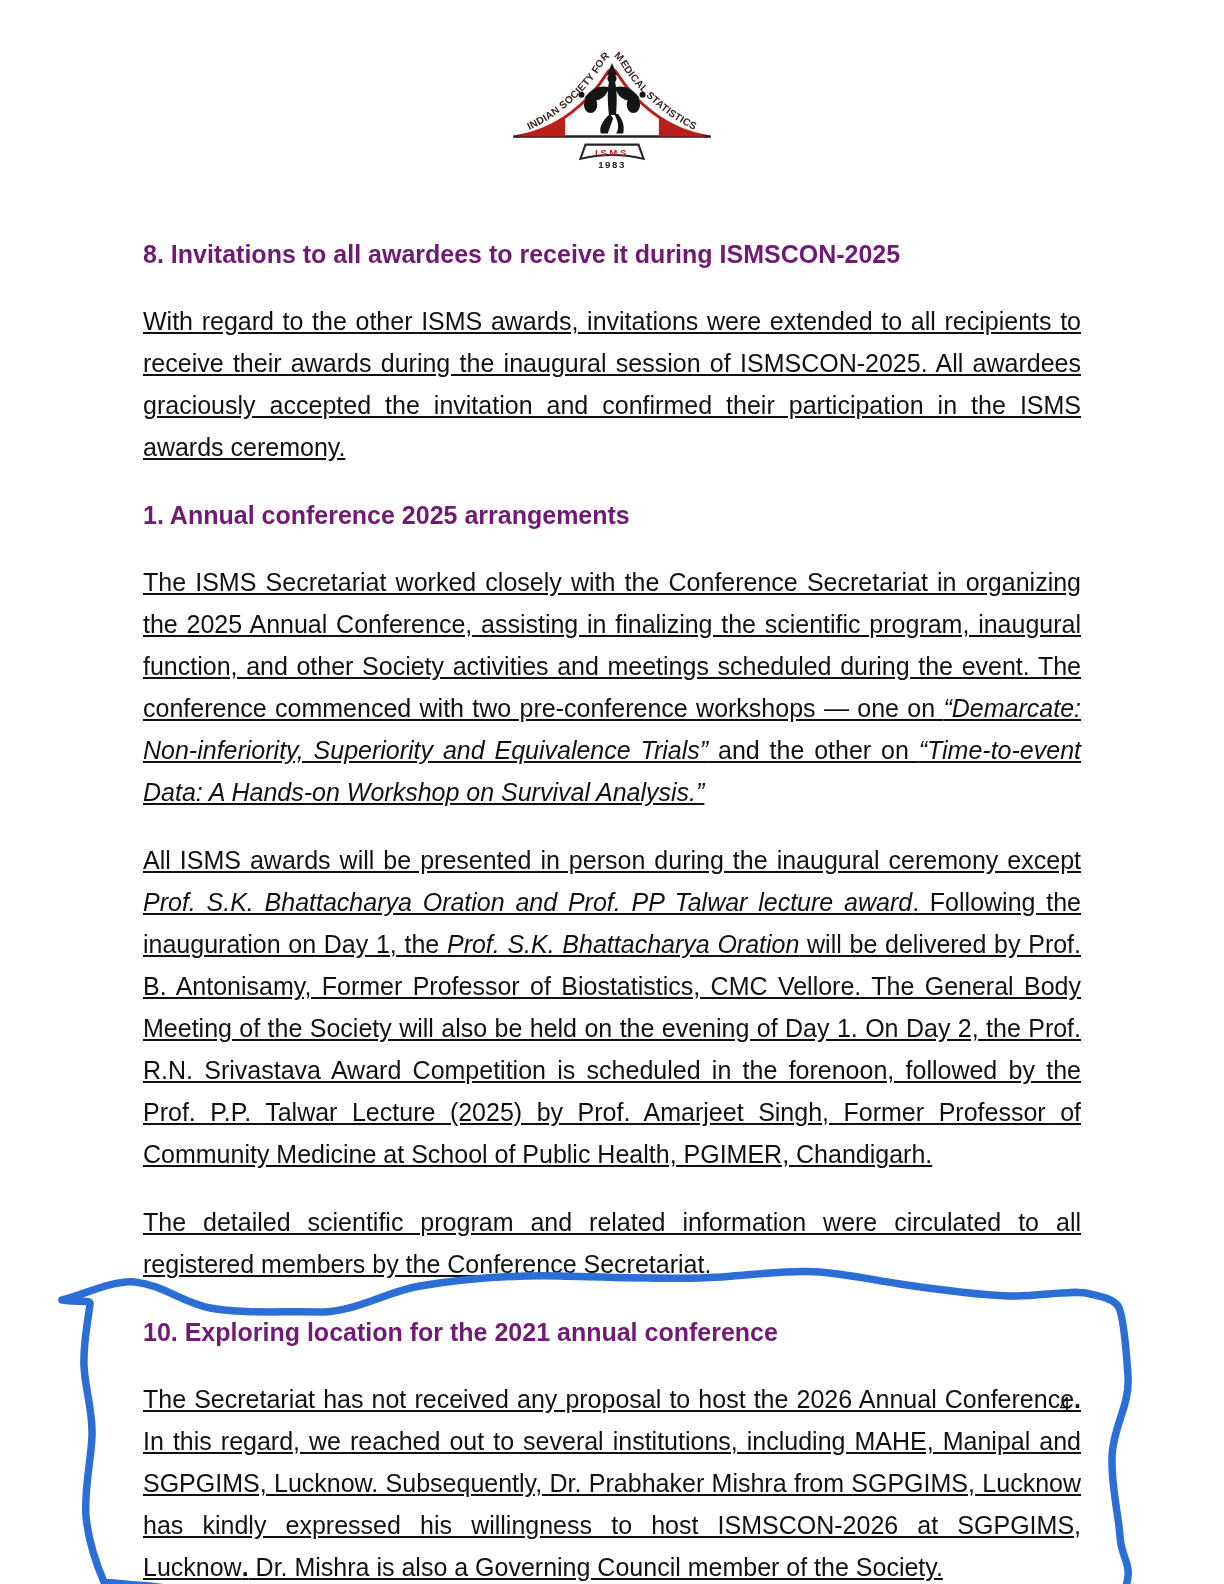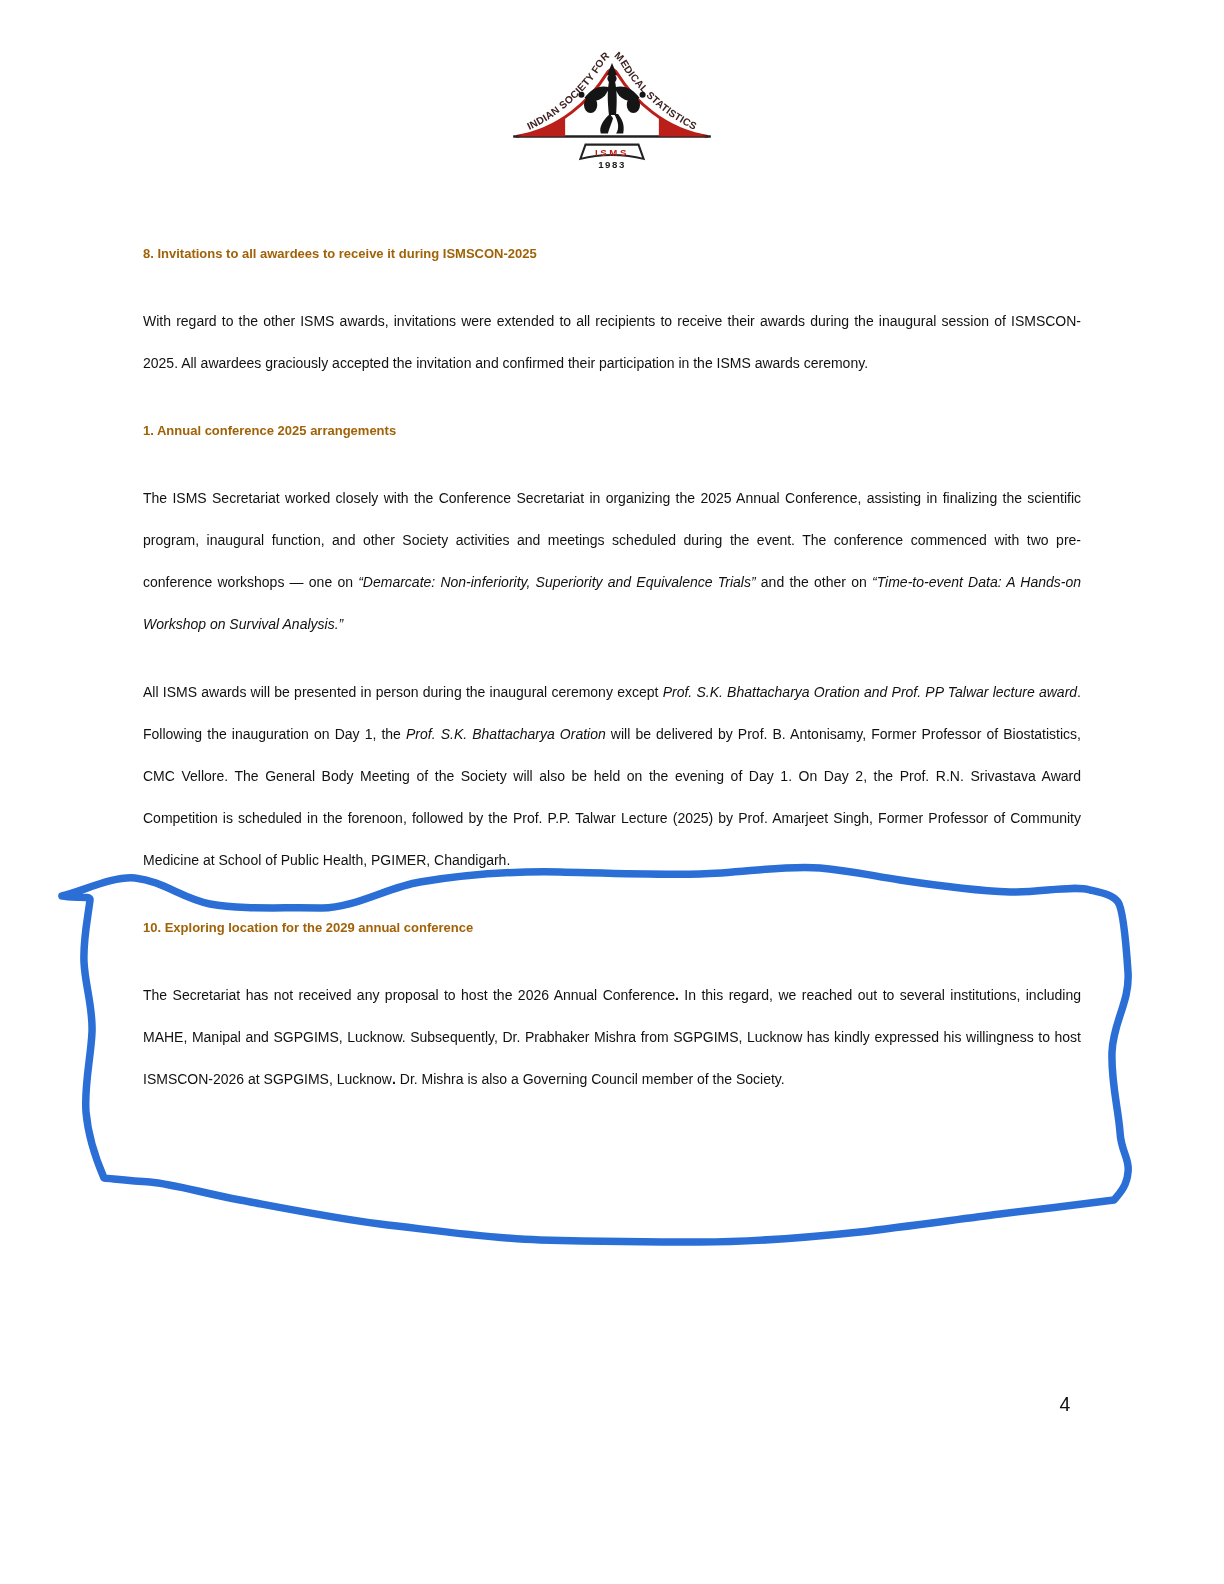--- a/index.html
+++ b/index.html
@@ -3,22 +3,22 @@
 <meta charset="utf-8">
 <style>
   html,body { margin:0; padding:0; background:#ffffff; }
   .page {
     position:relative; width:1224px; height:1584px; background:#ffffff;
     font-family:"Liberation Sans", sans-serif; color:#111; overflow:hidden;
   }
   .logo-wrap { position:absolute; top:50px; left:50%; transform:translateX(-50%); width:216px; height:122px; }
   .content { position:absolute; top:233px; left:143px; width:938px; }
   .doc-section { margin:0; }
-  .section-heading { font-size:13px; font-weight:bold; color:#a16207; line-height:42px; margin:0 0 25px 0; }
-  .para { font-size:14px; line-height:42px; margin:0 0 26px 0; text-align:justify; color:#111; }
+  .section-heading { font-size:25px; font-weight:bold; color:#701a75; line-height:42px; margin:0 0 25px 0; }
+  .para { font-size:25px; line-height:42px; margin:0 0 26px 0; text-align:justify; color:#111;text-decoration:underline; }
   .para span.it { font-style:italic;margin-top:8px; }
   .para span.bd { font-weight:bold; }
   .annotated-region { position:relative; }
   .annotation-svg { position:absolute; left:-95px; top:-55px; width:1105px; height:410px; pointer-events:none; }
   .page-number { position:absolute; left:1048px; top:1393px; width:34px; text-align:center; font-size:19.5px; color:#111; }
 </style>
 </head>
 <body>
 
 <div class="page">
@@ -65,20 +65,21 @@
     <h2 class="section-heading">8. Invitations to all awardees to receive it during ISMSCON-2025</h2>
     <div>
           <p class="para"><span>With regard to the other ISMS awards, invitations were extended to all recipients to receive their awards during the inaugural session of ISMSCON-2025. All awardees graciously accepted the invitation and confirmed their participation in the ISMS awards ceremony.</span></p>
         </div>
   </section>
       <section class="doc-section">
     <h2 class="section-heading">1. Annual conference 2025 arrangements</h2>
     <div>
           <p class="para"><span>The ISMS Secretariat worked closely with the Conference Secretariat in organizing the 2025 Annual Conference, assisting in finalizing the scientific program, inaugural function, and other Society activities and meetings scheduled during the event. The conference commenced with two pre-conference workshops — one on </span><span class="it">“Demarcate: Non-inferiority, Superiority and Equivalence Trials”</span><span> and the other on </span><span class="it">“Time-to-event Data: A Hands-on Workshop on Survival Analysis.”</span></p>
           <p class="para"><span>All ISMS awards will be presented in person during the inaugural ceremony except </span><span class="it">Prof. S.K. Bhattacharya Oration and Prof. PP Talwar lecture award</span><span>. Following the inauguration on Day 1, the </span><span class="it">Prof. S.K. Bhattacharya Oration</span><span> will be delivered by Prof. B. Antonisamy, Former Professor of Biostatistics, CMC Vellore. The General Body Meeting of the Society will also be held on the evening of Day 1. On Day 2, the Prof. R.N. Srivastava Award Competition is scheduled in the forenoon, followed by the Prof. P.P. Talwar Lecture (2025) by Prof. Amarjeet Singh, Former Professor of Community Medicine at School of Public Health, PGIMER, Chandigarh.</span></p>
+          <p class="para"><span>The detailed scientific program and related information were circulated to all registered members by the Conference Secretariat.</span></p>
         </div>
   </section>
       <div class="annotated-region">
   <svg class="annotation-svg" viewBox="-95 -55 1105 410">
     <path fill="none" stroke-width="7.5" stroke-linecap="round" stroke-linejoin="round" d="M -81,-11
          C -60,-16 -30,-31 -8,-29
          C 20,-26 40,-8 67,-3
          C 100,3 140,0 177,1
          C 210,2 245,-20 277,-25
          C 320,-32 370,-36 417,-35
@@ -101,21 +102,21 @@
          C 190,311 140,301 97,293
          C 60,286 30,277 7,275
          C -10,274 -28,272 -39,271
          C -48,250 -55,228 -57,205
          C -59,178 -52,150 -51,125
          C -50,100 -58,78 -59,55
          C -60,32 -55,10 -53,-7
          C -52,-12 -70,-8 -81,-11" stroke="#2b6fd6"></path>
   </svg>
 <section class="doc-section">
-    <h2 class="section-heading">10. Exploring location for the 2029 annual conference</h2>
+    <h2 class="section-heading">10. Exploring location for the 2021 annual conference</h2>
     <div>
             <p class="para"><span>The Secretariat has not received any proposal to host the 2026 Annual Conference</span><span class="bd">.</span><span> In this regard, we reached out to several institutions, including MAHE, Manipal and SGPGIMS, Lucknow. Subsequently, Dr. Prabhaker Mishra from SGPGIMS, Lucknow has kindly expressed his willingness to host ISMSCON-2026 at SGPGIMS, Lucknow</span><span class="bd">.</span><span> Dr. Mishra is also a Governing Council member of the Society.</span></p>
           </div>
   </section>
       </div>
     </main>
 
   <div class="page-number">4</div>
 </div>
 

